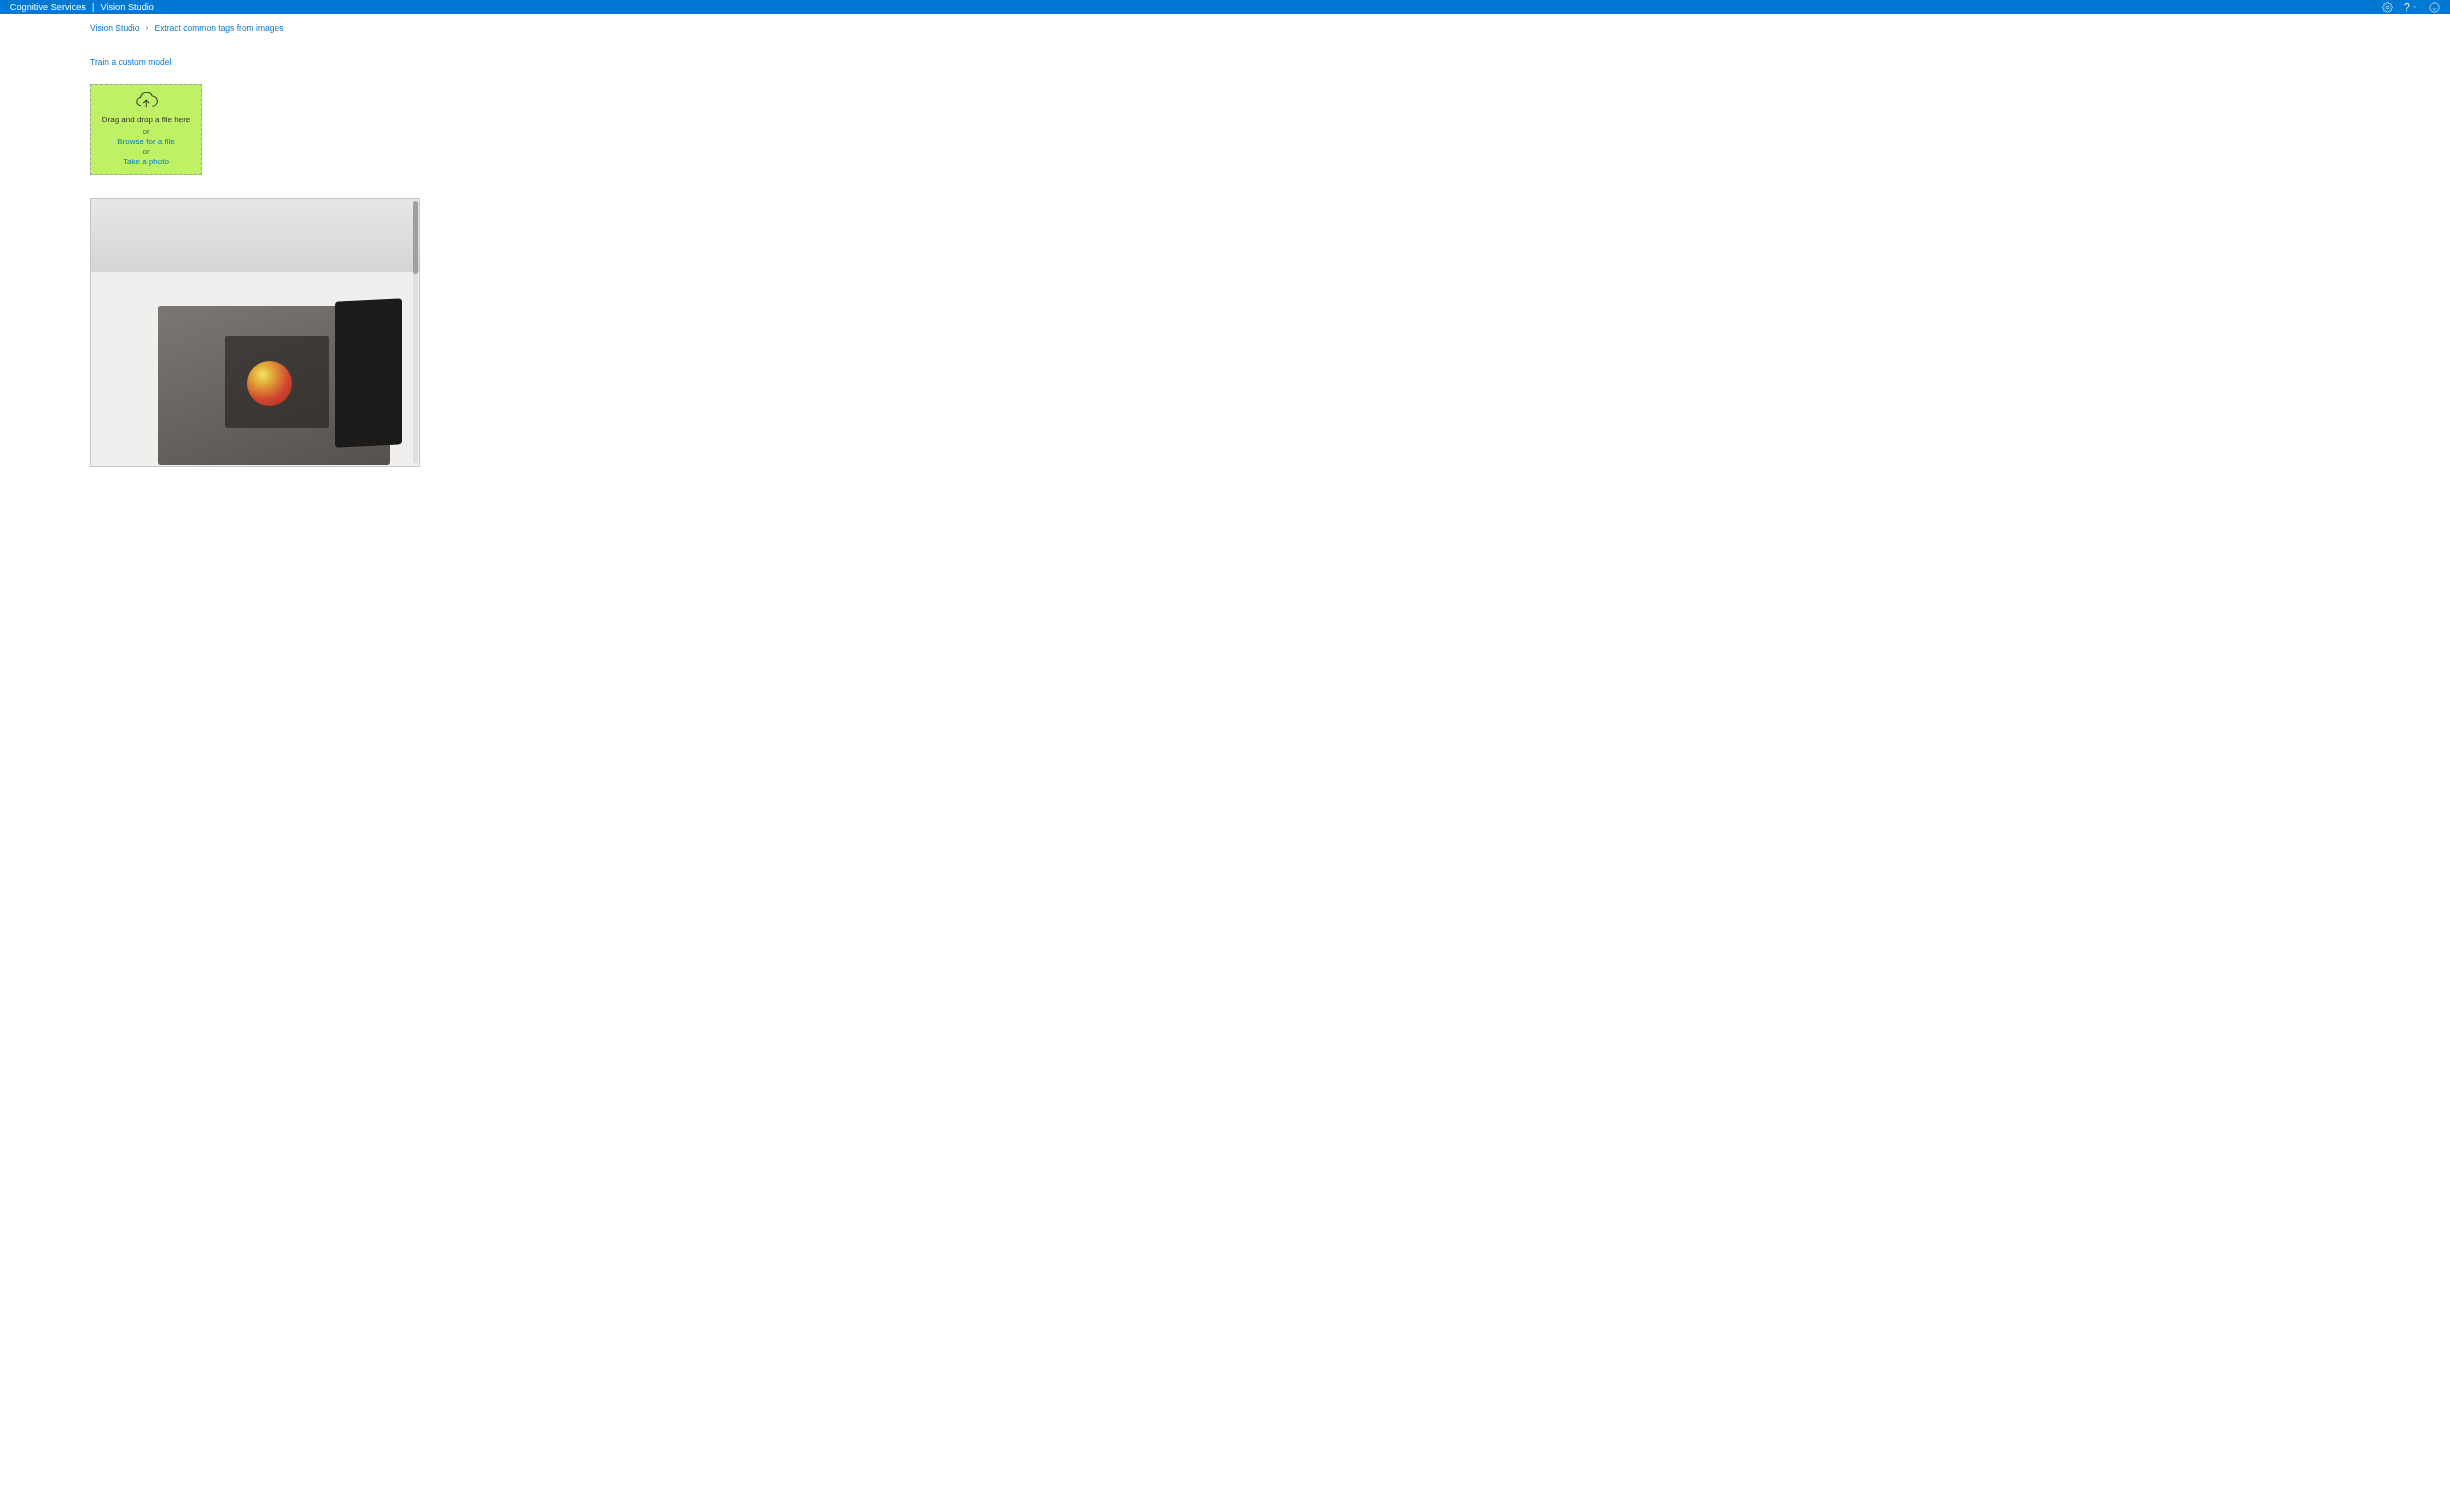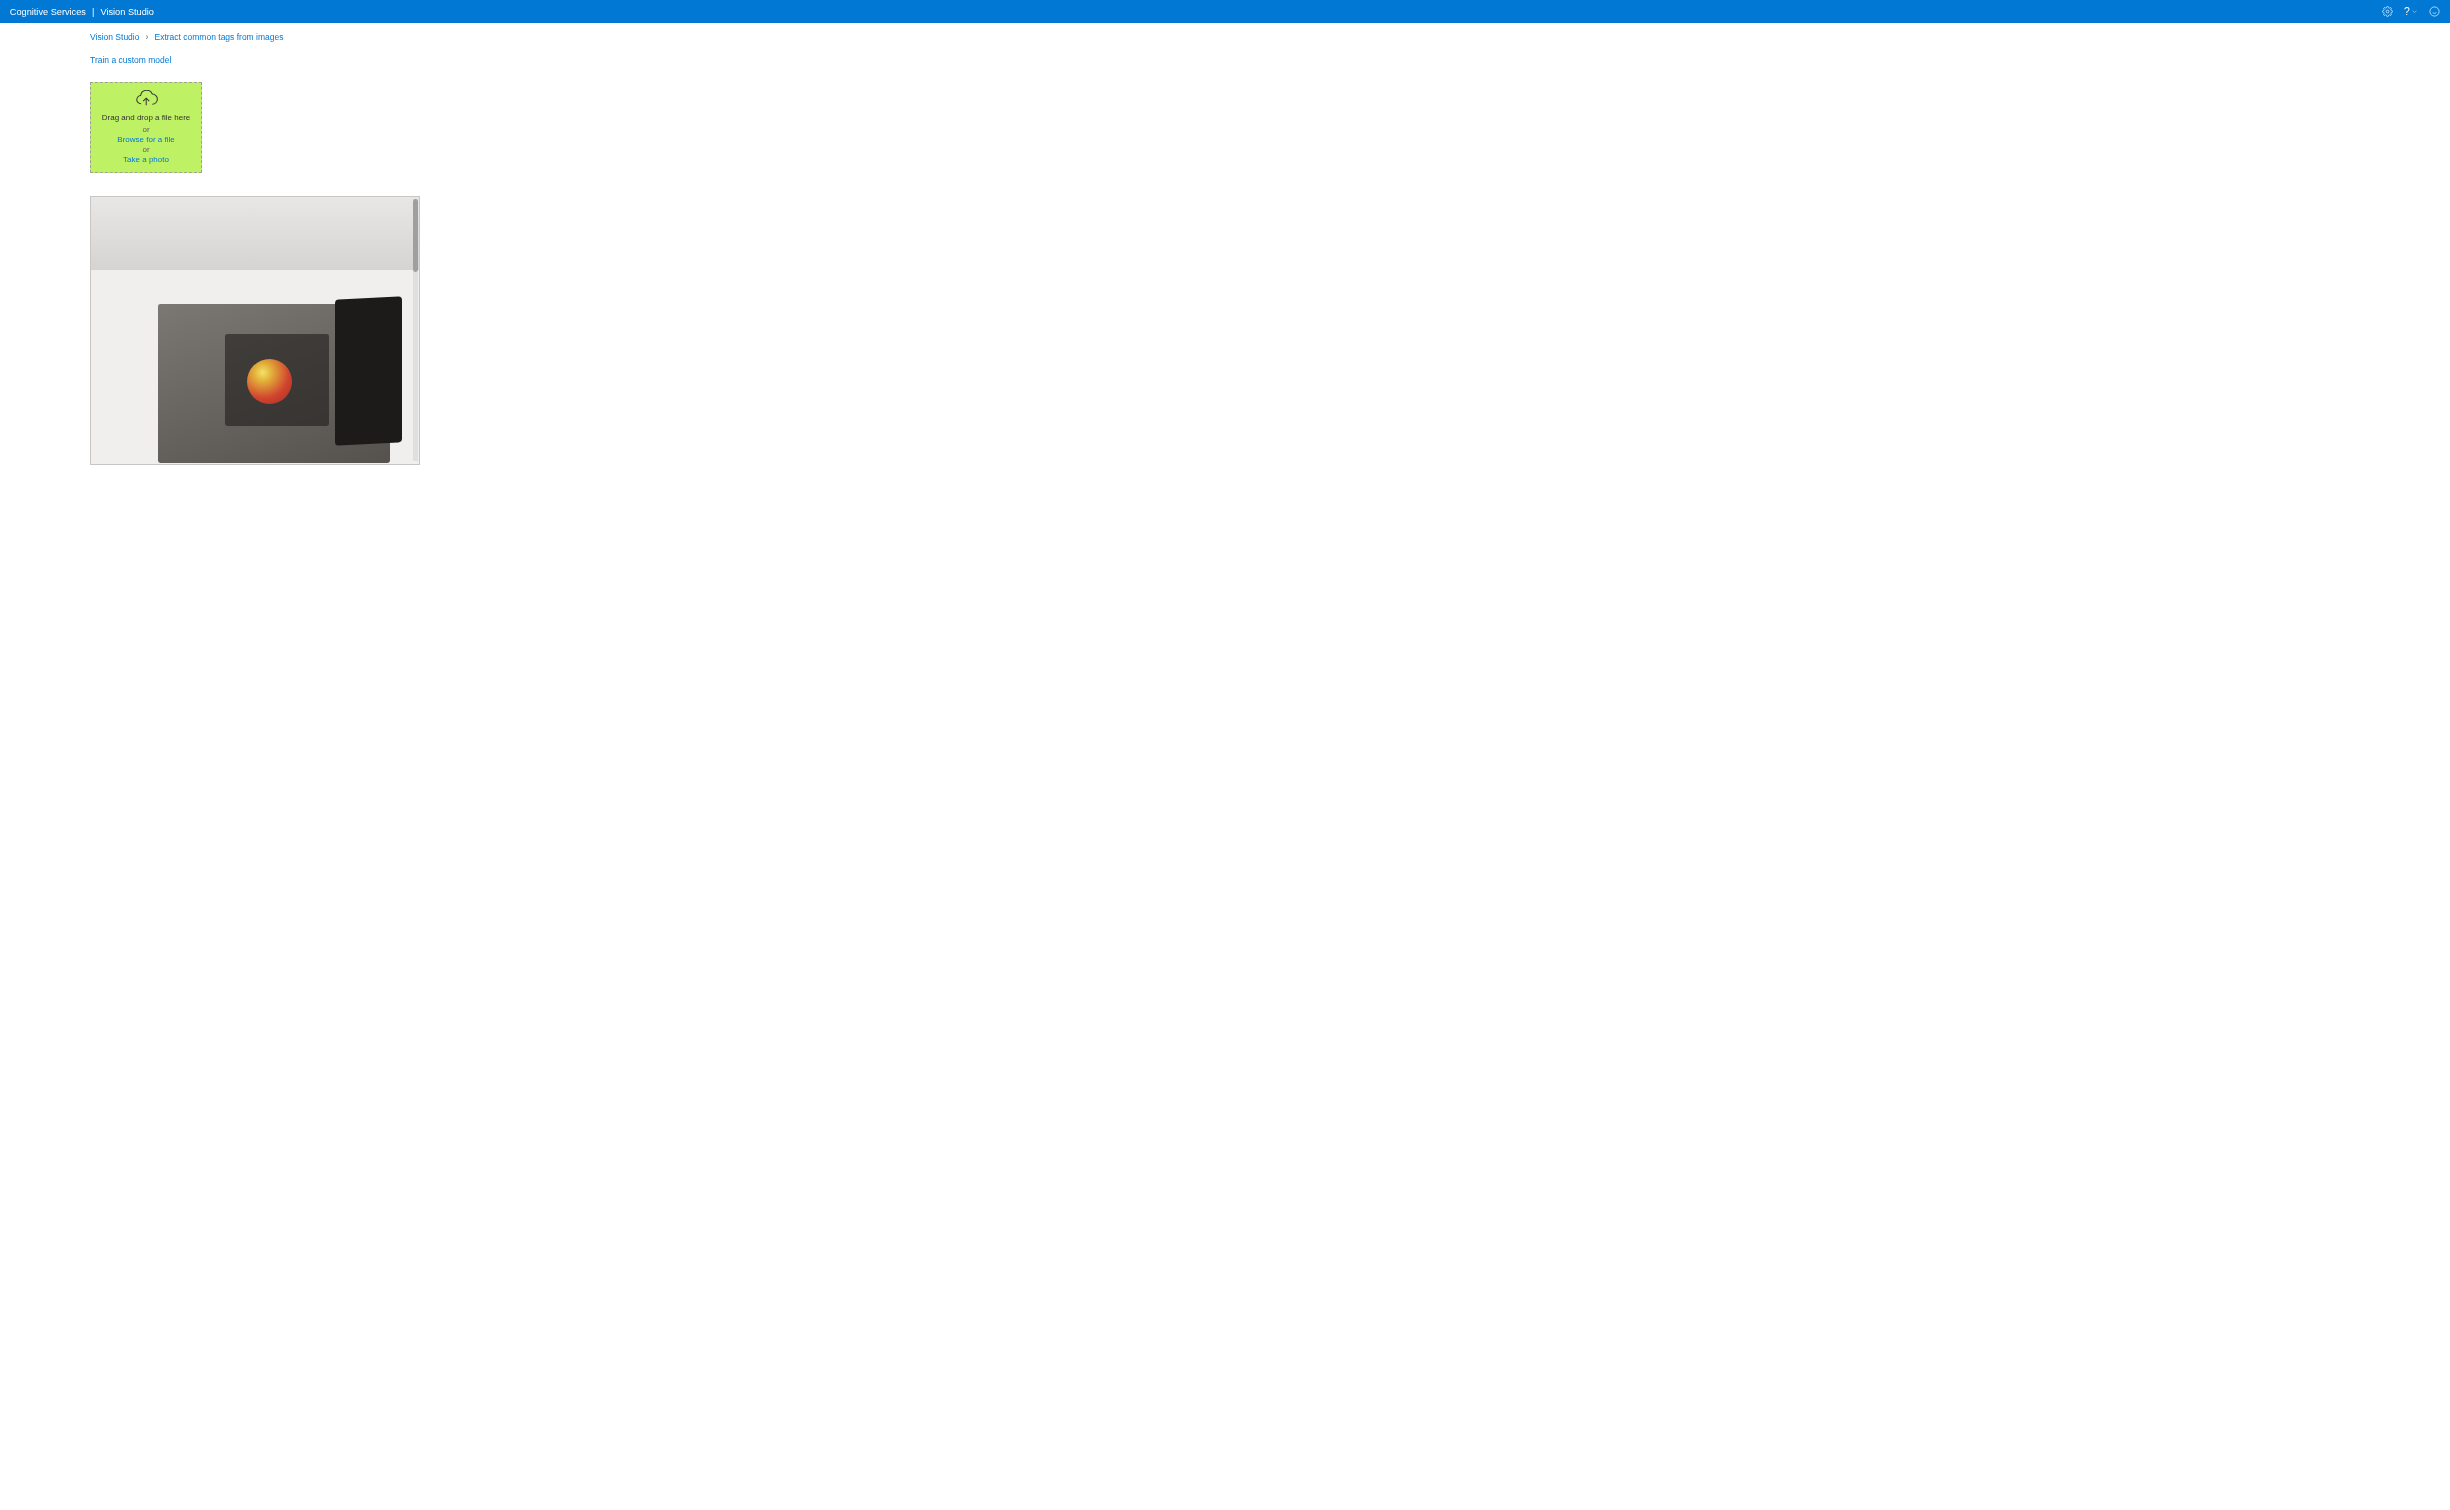--- a/index.html
+++ b/index.html
@@ -8,21 +8,21 @@
       box-sizing: border-box;
     }
     body {
       font-family: 'Segoe UI', Tahoma, Geneva, Verdana, sans-serif;
       background: #ffffff;
       color: #323130;
     }
     .header-bar {
       background: #0078d4;
       color: #ffffff;
-      height: 23px;
+      height: 14px;
       display: flex;
       align-items: center;
       padding: 0 9.8px;
       justify-content: space-between;
     }
     .header-left {
       display: flex;
       align-items: center;
       font-size: 9.2px;
     }
@@ -95,21 +95,21 @@
     }
     .select-box .chevron {
       width: 7.3px;
       height: 7.3px;
     }
     .link {
       color: #0078d4;
       font-size: 8.5px;
       text-decoration: none;
       display: inline-block;
-      margin-top: 5px;
+      margin-top: 16px;
       cursor: pointer;
     }
     .dropzone {
       margin-top: 17px;
       width: 112px;
       border: 0.6px dashed #a19f9d;
       background: #bef264;
       padding: 7.3px;
       text-align: center;
       font-size: 8px;

